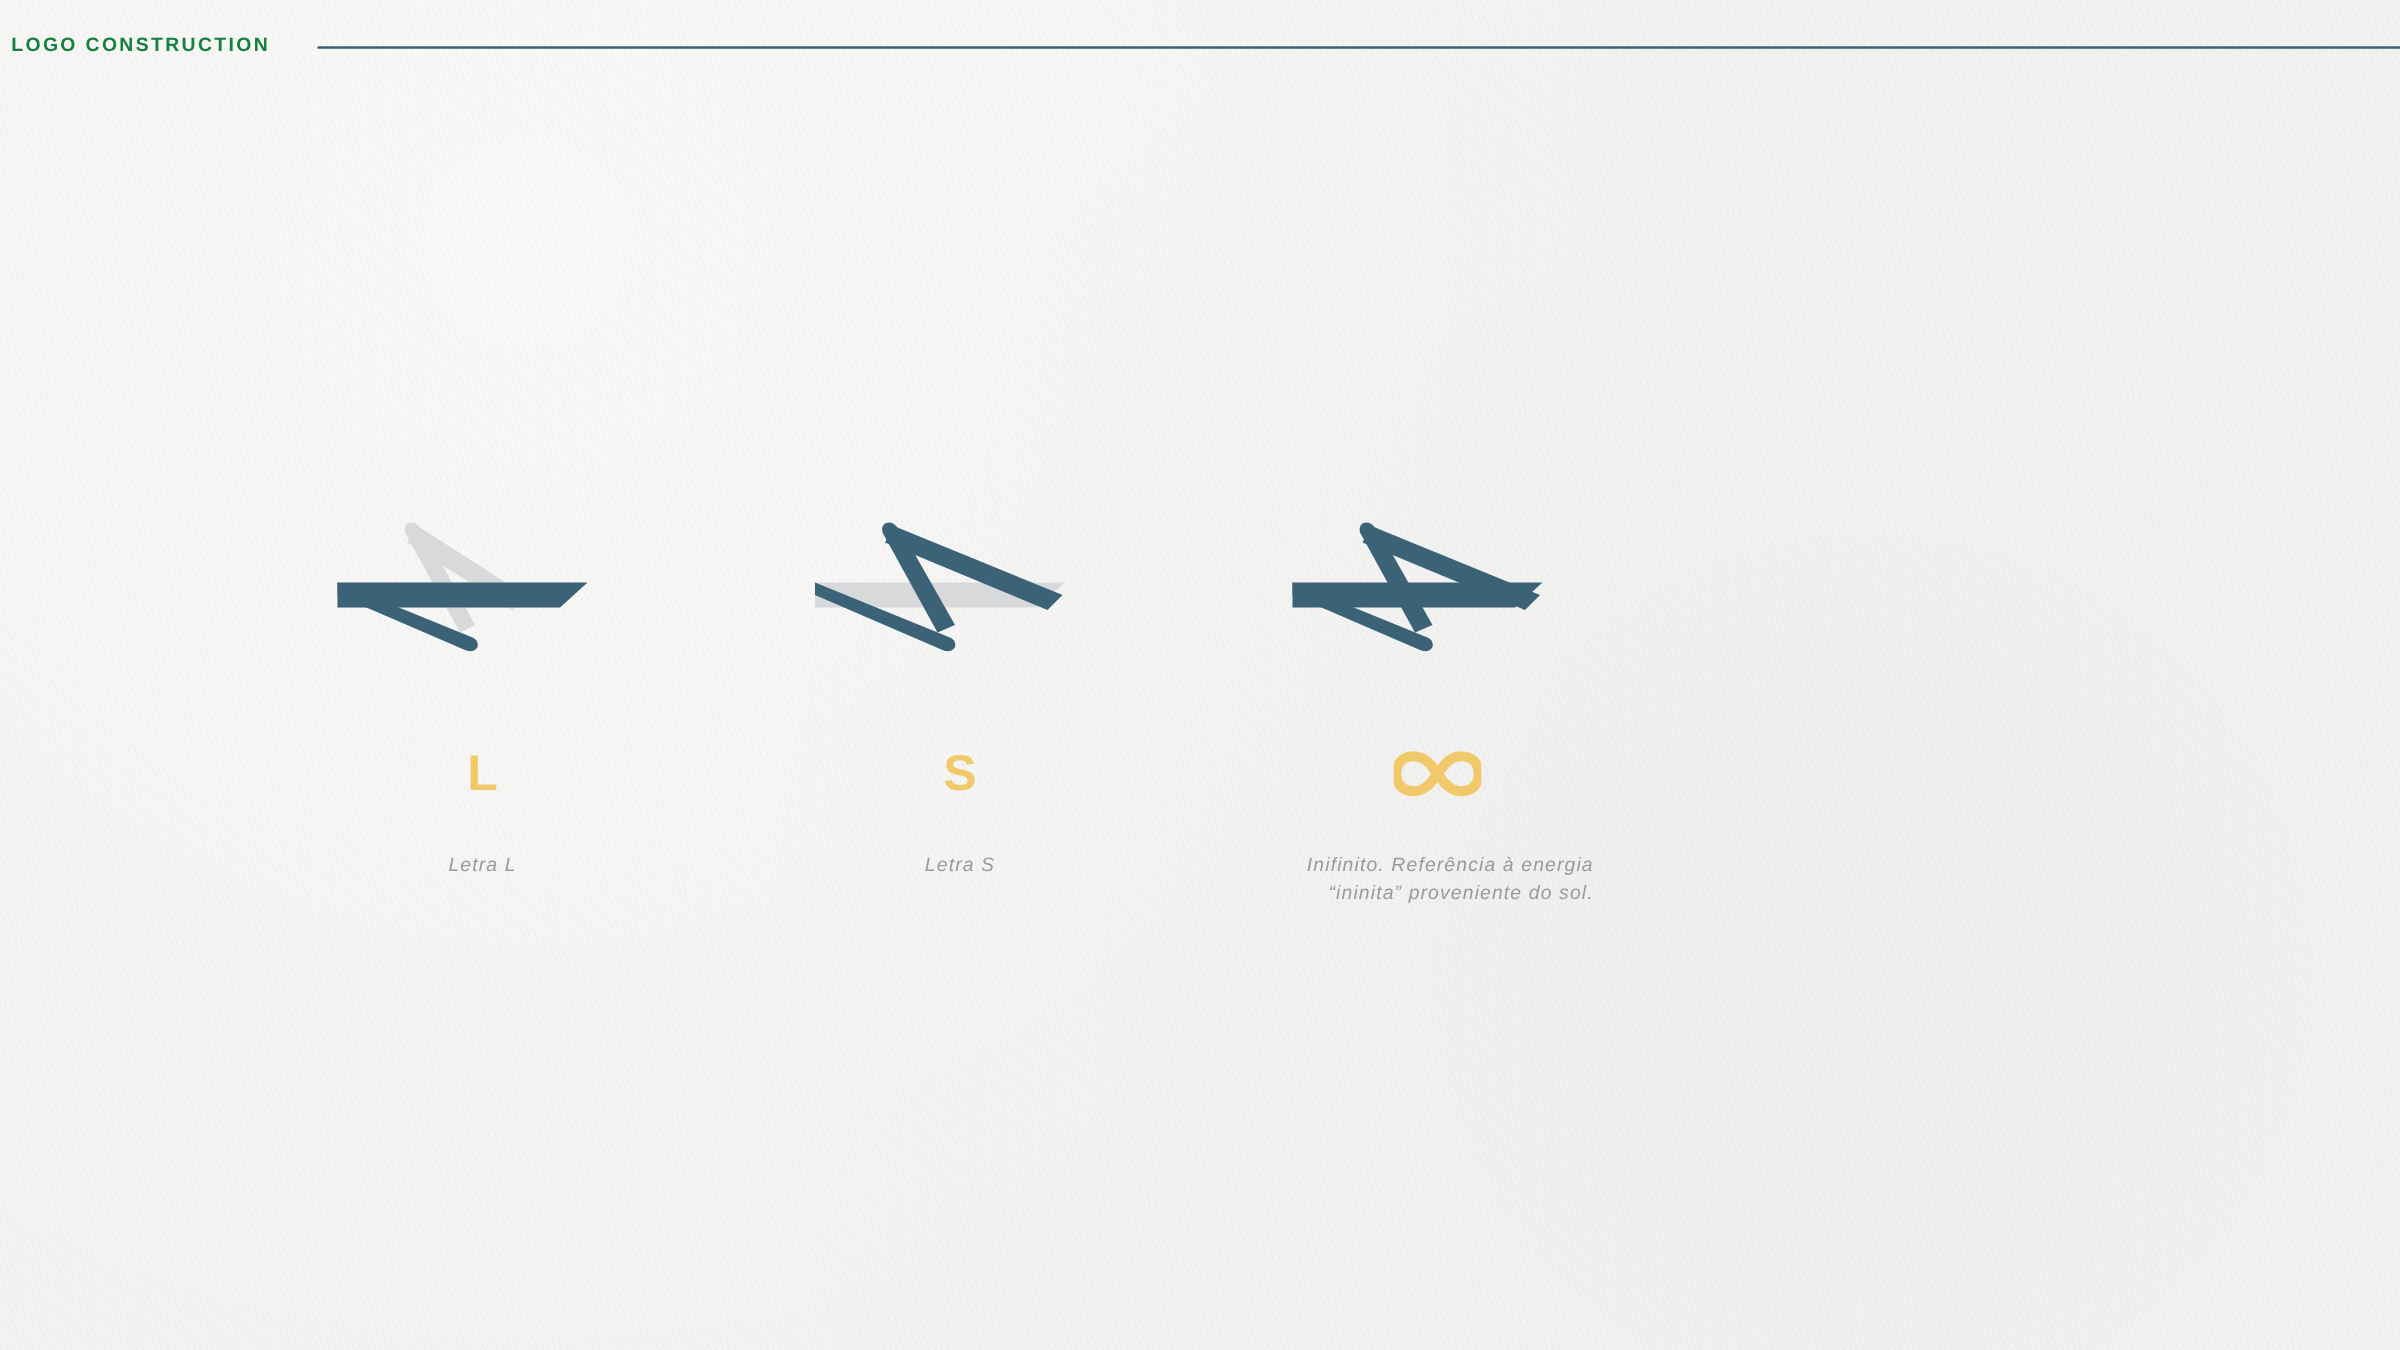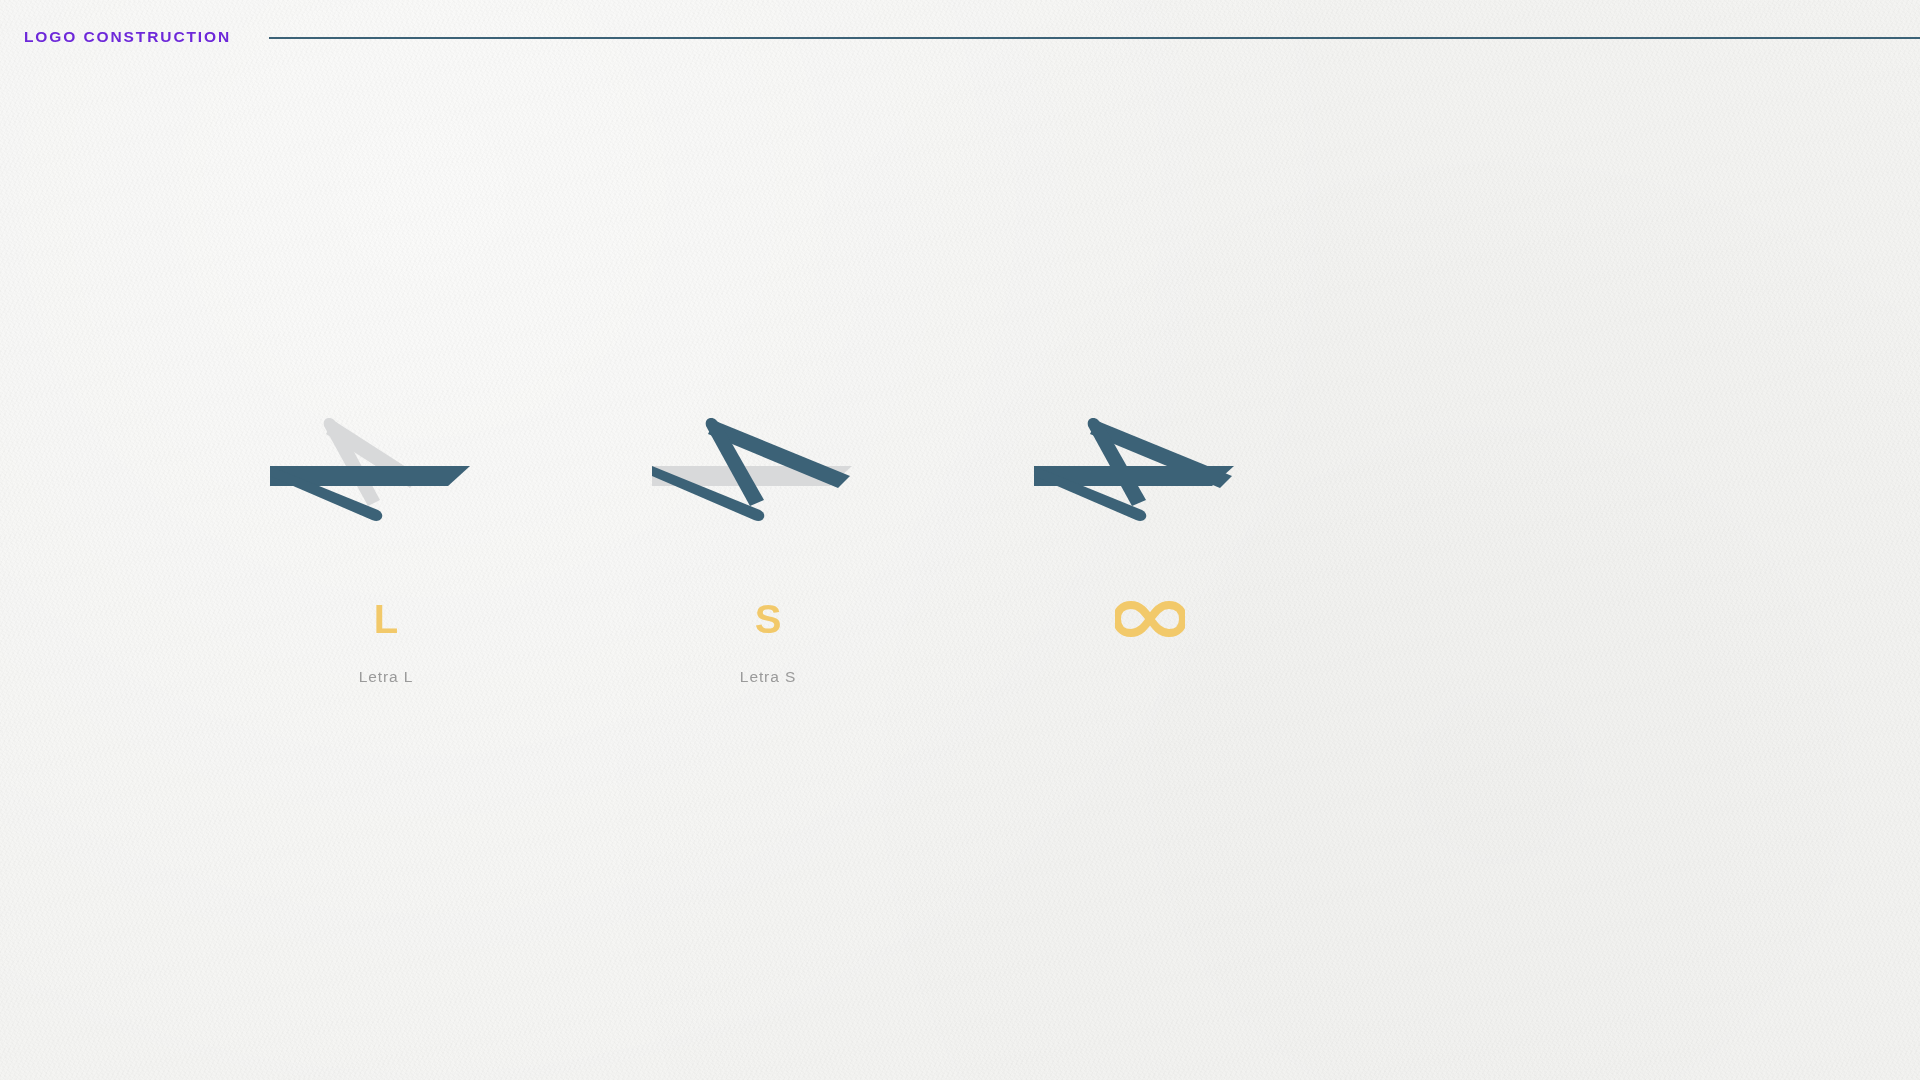--- a/index.html
+++ b/index.html
@@ -44,24 +44,23 @@
     left: 0;
     right: 0;
     height: 30px;
     display: flex;
     align-items: center;
   }
   .header-title {
     font-size: 15.5px;
     font-weight: bold;
     letter-spacing: 1.9px;
-    color: #6d28d9;
+    color: #15803d;
     padding-left: 9px;
     white-space: nowrap;
-    margin-left: 15px;
   }
   .header-rule {
     flex: 1;
     height: 2px;
     background: #3c6277;
     margin-left: 38px;
     margin-right: 0;
     margin-top: 2px;
   }
 
@@ -106,27 +105,28 @@
     font-weight: bold;
     color: #f2c96a;
     line-height: 1;
     letter-spacing: 0;
   }
   .symbol-svg {
     display: block;
   }
 
   .caption {
-    margin-top: 8px;
+    margin-top: 24px;
     font-size: 15.5px;
     color: #9a9a9a;
     letter-spacing: 0.9px;
     line-height: 1.45;
     text-align: right;
     max-width: 250px;
+    font-style: italic;
   }
 </style>
 </head>
 <body>
 
 <div class="paper-texture"></div>
 
 <div class="slide">
 
   <div class="header">
@@ -175,16 +175,17 @@
           <path d="M64 6 C60 2 52 4 54 12 L98 92 L112 86 L70 12 Z" fill="#3c6277"></path>
           <path d="M0 52 L200 52 L178 72 L0 72 Z" fill="#3c6277"></path>
           <path d="M0 52 L108 96 C116 100 112 110 102 106 L0 62 Z" fill="#3c6277"></path>
         </svg>
       </div>
       <div class="symbol-wrap">
         <svg class="symbol-svg" width="70" height="40" viewBox="0 0 70 40" xmlns="http://www.w3.org/2000/svg">
           <path d="M16 6 C7 6 2 12 2 20 C2 28 7 34 16 34 C25 34 30 27 35 20 C40 13 45 6 54 6 C63 6 68 12 68 20 C68 28 63 34 54 34 C45 34 40 27 35 20 C30 13 25 6 16 6 Z" fill="none" stroke="#f2c96a" stroke-width="8" stroke-linecap="round"></path>
         </svg>
       </div>
+      <div class="caption">Inifinito. Referência à energia “ininita” proveniente do sol.</div>
     </div>
 
   </div>
 </div>
 
 </body></html>

